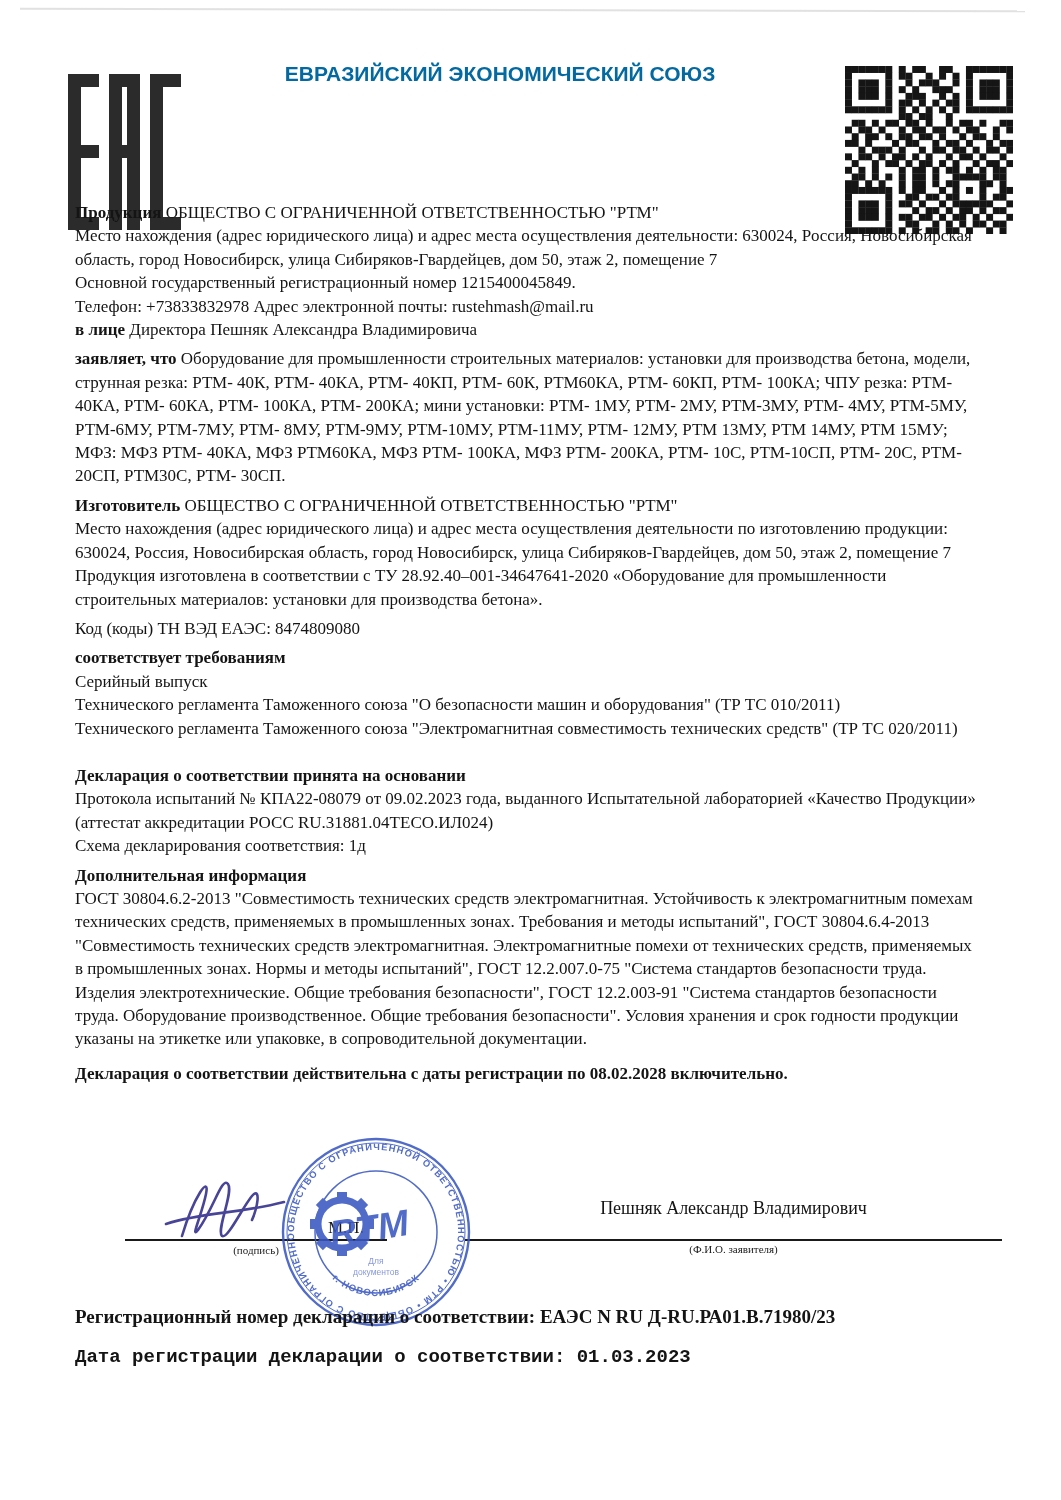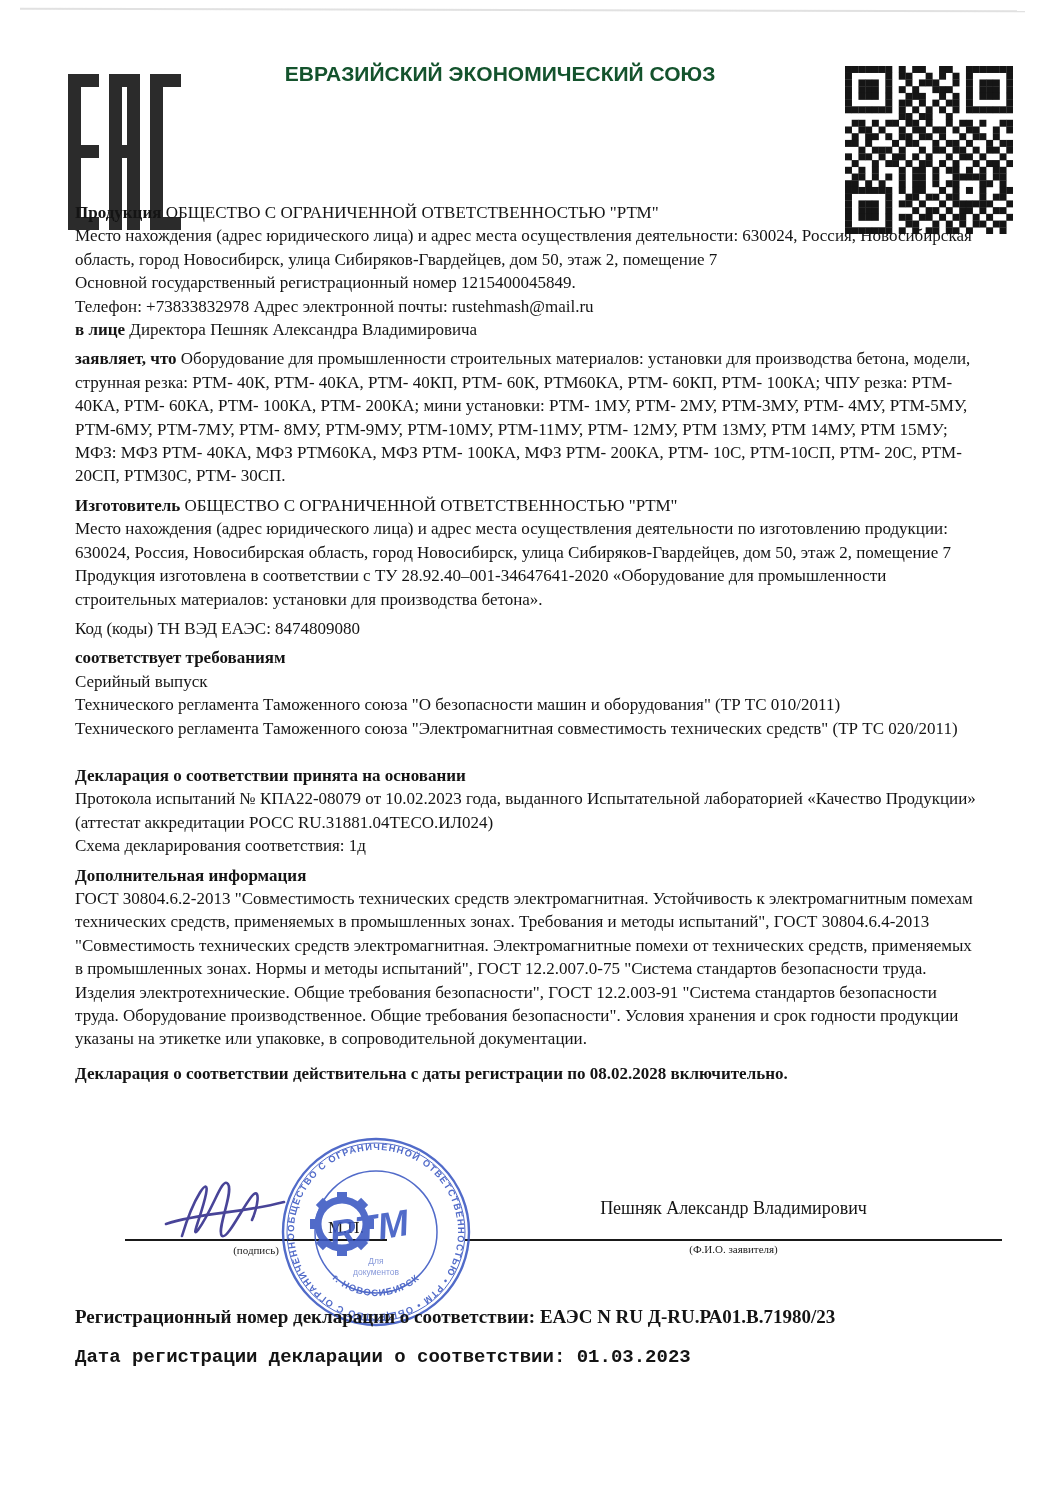--- a/index.html
+++ b/index.html
@@ -1,21 +1,21 @@
 <!DOCTYPE html>
 <html><head>
 <meta charset="utf-8">
 <style>
   html,body{margin:0;padding:0;background:#e9e9e9;}
   .page{position:relative;width:1061px;height:1500px;background:#ffffff;overflow:hidden;
         font-family:"Liberation Serif",serif;color:#141414;margin:0 auto;}
   .scan-line{position:absolute;left:20px;top:9px;width:1005px;height:2px;background:#c9c9c9;opacity:.55;transform:rotate(.15deg);}
   .eac{position:absolute;left:68px;top:74px;}
   .header{position:absolute;left:170px;top:60px;width:660px;text-align:center;
-          font-family:"Liberation Sans",sans-serif;font-weight:bold;font-size:21px;line-height:27px;color:#14532d;}
+          font-family:"Liberation Sans",sans-serif;font-weight:bold;font-size:21px;line-height:27px;color:#0369a1;}
   .qr{position:absolute;left:845px;top:66px;width:168px;height:168px;}
   .bodytext{position:absolute;left:75px;top:201px;width:908px;font-size:17px;line-height:23.4px;}
   .para{margin:0;}
   .para.bold{font-weight:bold;}
   .para b{font-weight:bold;}
   .gap-s{margin-top:6px;}
   .gap-m{margin-top:11px;}
   .gap-l{margin-top:24px;}
   .sig-line{position:absolute;height:2px;background:#1a1a1a;}
   .sig-line.left{left:125px;top:1239px;width:262px;}
@@ -415,21 +415,21 @@
       <div class="para"><b>в лице </b><span>Директора Пешняк Александра Владимировича</span></div>
       <div class="para gap-s"><b>заявляет, что </b><span>Оборудование для промышленности строительных материалов: установки для производства бетона, модели, струнная резка: РТМ- 40К, РТМ- 40КА, РТМ- 40КП, РТМ- 60К, РТМ60КА, РТМ- 60КП, РТМ- 100КА; ЧПУ резка: РТМ- 40КА, РТМ- 60КА, РТМ- 100КА, РТМ- 200КА; мини установки: РТМ- 1МУ, РТМ- 2МУ, РТМ-3МУ, РТМ- 4МУ, РТМ-5МУ, РТМ-6МУ, РТМ-7МУ, РТМ- 8МУ, РТМ-9МУ, РТМ-10МУ, РТМ-11МУ, РТМ- 12МУ, РТМ 13МУ, РТМ 14МУ, РТМ 15МУ; МФЗ: МФЗ РТМ- 40КА, МФЗ РТМ60КА, МФЗ РТМ- 100КА, МФЗ РТМ- 200КА, РТМ- 10С, РТМ-10СП, РТМ- 20С, РТМ- 20СП, РТМ30С, РТМ- 30СП.</span></div>
       <div class="para gap-s"><b>Изготовитель </b><span>ОБЩЕСТВО С ОГРАНИЧЕННОЙ ОТВЕТСТВЕННОСТЬЮ "РТМ"</span></div>
       <div class="para"><span>Место нахождения (адрес юридического лица) и адрес места осуществления деятельности по изготовлению продукции: 630024, Россия, Новосибирская область, город Новосибирск, улица Сибиряков-Гвардейцев, дом 50, этаж 2, помещение 7 Продукция изготовлена в соответствии с ТУ 28.92.40–001-34647641-2020 «Оборудование для промышленности строительных материалов: установки для производства бетона».</span></div>
       <div class="para gap-s"><span>Код (коды) ТН ВЭД ЕАЭС: 8474809080</span></div>
       <div class="para bold gap-s"><span>соответствует требованиям</span></div>
       <div class="para"><span>Серийный выпуск</span></div>
       <div class="para"><span>Технического регламента Таможенного союза "О безопасности машин и оборудования" (ТР ТС 010/2011)</span></div>
       <div class="para"><span>Технического регламента Таможенного союза "Электромагнитная совместимость технических средств" (ТР ТС 020/2011)</span></div>
       <div class="para bold gap-l"><span>Декларация о соответствии принята на основании</span></div>
-      <div class="para"><span>Протокола испытаний № КПА22-08079 от 10.02.2023 года, выданного Испытательной лабораторией «Качество Продукции» (аттестат аккредитации РОСС RU.31881.04ТЕСО.ИЛ024)</span></div>
+      <div class="para"><span>Протокола испытаний № КПА22-08079 от 09.02.2023 года, выданного Испытательной лабораторией «Качество Продукции» (аттестат аккредитации РОСС RU.31881.04ТЕСО.ИЛ024)</span></div>
       <div class="para"><span>Схема декларирования соответствия: 1д</span></div>
       <div class="para bold gap-s"><span>Дополнительная информация</span></div>
       <div class="para"><span>ГОСТ 30804.6.2-2013 "Совместимость технических средств электромагнитная. Устойчивость к электромагнитным помехам технических средств, применяемых в промышленных зонах. Требования и методы испытаний", ГОСТ 30804.6.4-2013 "Совместимость технических средств электромагнитная. Электромагнитные помехи от технических средств, применяемых в промышленных зонах. Нормы и методы испытаний", ГОСТ 12.2.007.0-75 "Система стандартов безопасности труда. Изделия электротехнические. Общие требования безопасности", ГОСТ 12.2.003-91 "Система стандартов безопасности труда. Оборудование производственное. Общие требования безопасности". Условия хранения и срок годности продукции указаны на этикетке или упаковке, в сопроводительной документации.</span></div>
       <div class="para bold gap-m"><span>Декларация о соответствии действительна с даты регистрации по 08.02.2028 включительно.</span></div>
     </div>
 
   <div class="sig-line left"></div>
   <div class="sig-line right"></div>
   <div class="under-label podpis">(подпись)</div>
   <div class="mp">М.П.</div>

